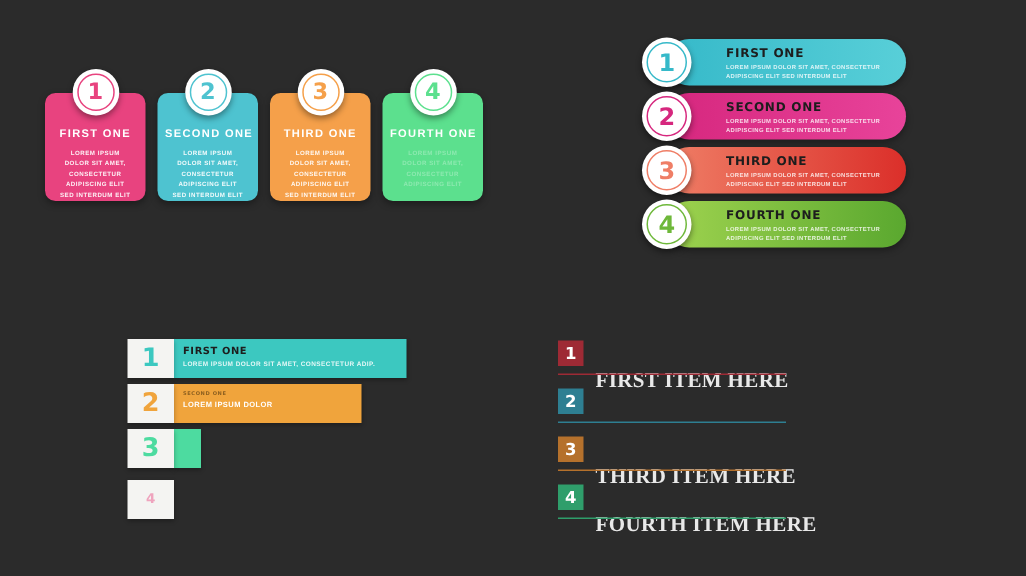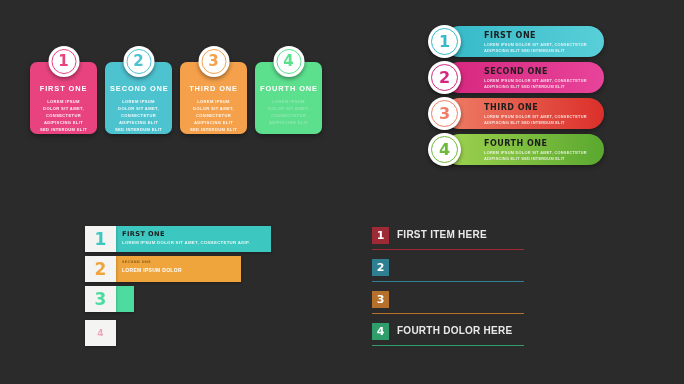--- a/index.html
+++ b/index.html
@@ -106,23 +106,23 @@
   
   #list { position:absolute; left:372px; top:227px; width:152px; }
   .litem { position:relative; height:23px; margin-bottom:9px; }
   .lnum {
     position:absolute; left:0; top:0; width:17px; height:17px;
     display:flex; align-items:center; justify-content:center;
     color:#fff; font-weight:bold; font-size:11px; line-height:1;
     font-family:"DejaVu Sans", sans-serif;
   }
   .ltext {
-    position:absolute; left:25px; top:2px;
-    font-size:10px; font-weight:bold; color:#e9e9e9; letter-spacing:.25px;
-    white-space:nowrap; font-family:Liberation Sans, sans-serif;
+    position:absolute; left:25px; top:20px;
+    font-size:14px; font-weight:bold; color:#e9e9e9; letter-spacing:.25px;
+    white-space:nowrap; font-family:Liberation Serif, serif;
   }
   .lrule { position:absolute; left:0; bottom:0; height:1px; width:100%; }
 </style>
 </head>
 <body style="background: rgb(43, 43, 43);">
 
 <div class="stage">
 
   <div id="cards">
     <div class="card" id="card-1" style="background: rgb(232, 67, 127);">
@@ -226,22 +226,23 @@
       <div class="lnum" style="background: rgb(158, 42, 53);">1</div>
       <div class="ltext">FIRST ITEM HERE</div>
       <div class="lrule" style="background: rgb(158, 42, 53);"></div>
     </div>
     <div class="litem" id="li-2">
       <div class="lnum" style="background: rgb(46, 127, 146);">2</div>
       <div class="lrule" style="background: rgb(46, 127, 146);"></div>
     </div>
     <div class="litem" id="li-3">
       <div class="lnum" style="background: rgb(181, 113, 44);">3</div>
+      <div class="ltext">THIRD ITEM HERE</div>
       <div class="lrule" style="background: rgb(181, 113, 44);"></div>
     </div>
     <div class="litem" id="li-4">
       <div class="lnum" style="background: rgb(47, 158, 107);">4</div>
-      <div class="ltext">FOURTH DOLOR HERE</div>
+      <div class="ltext">FOURTH ITEM HERE</div>
       <div class="lrule" style="background: rgb(47, 158, 107);"></div>
     </div>
   </div>
 
 </div>
 
 </body></html>

